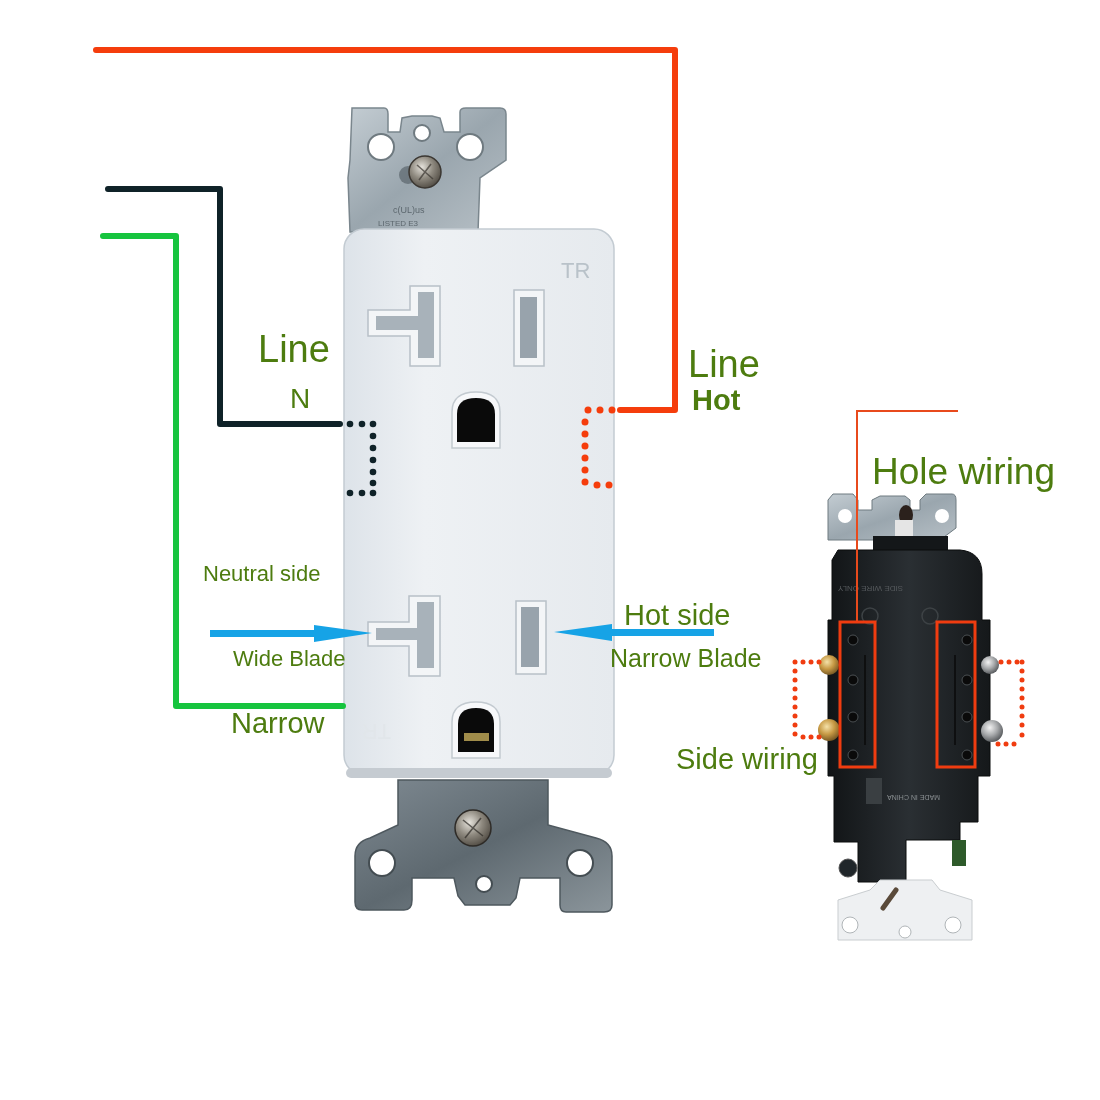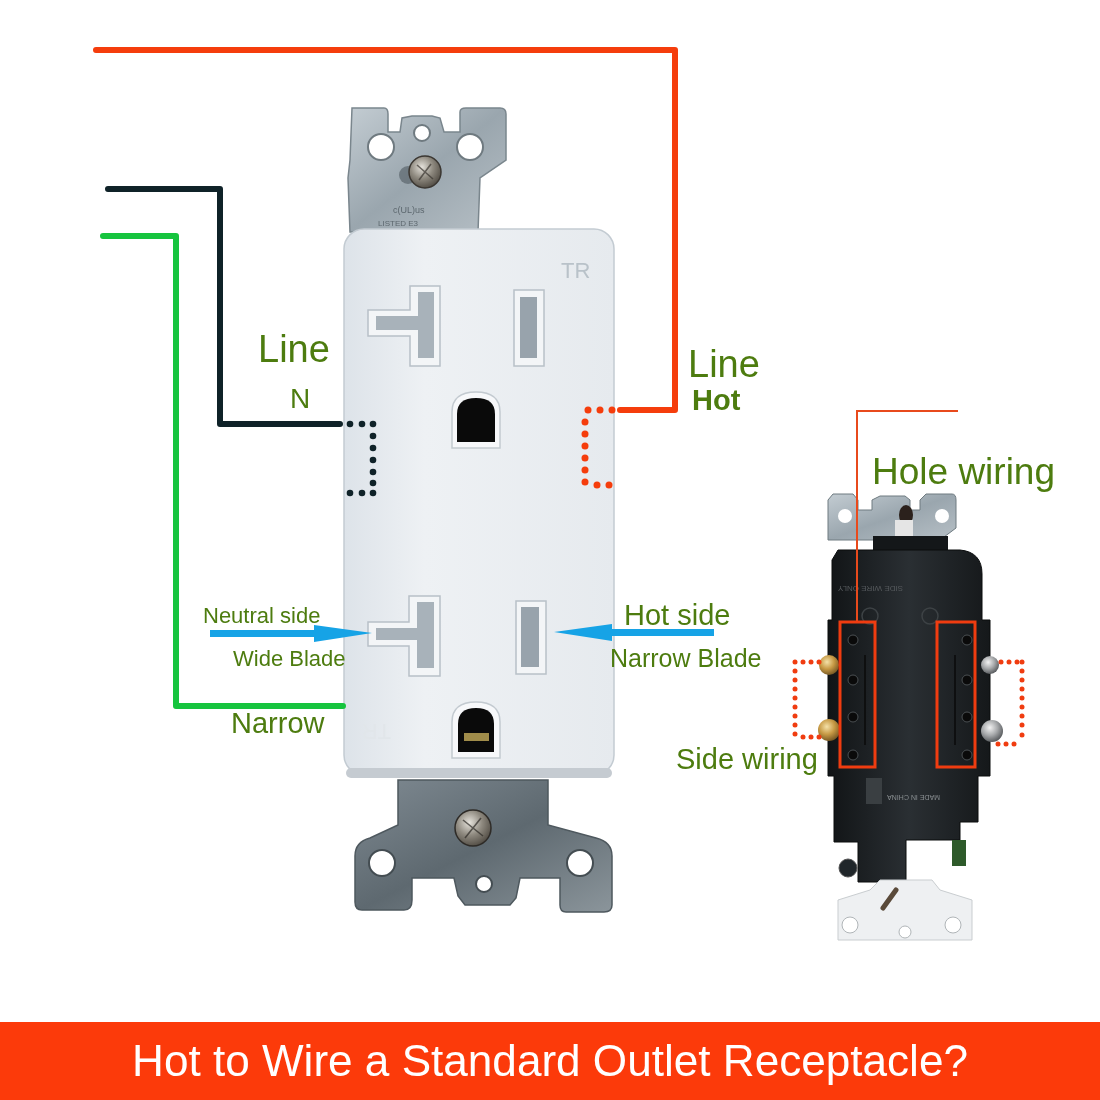--- a/index.html
+++ b/index.html
@@ -223,25 +223,22 @@
         <circle cx="1006" cy="744" r="2.5"></circle>
         <circle cx="998" cy="744" r="2.5"></circle>
     </g>
   </svg>
 
   
   <div class="lbl" style="left:258px; top:330px; font-size:38px;">Line</div>
   <div class="lbl" style="left:290px; top:385px; font-size:28px;">N</div>
   <div class="lbl" style="left:688px; top:345px; font-size:38px;">Line</div>
   <div class="lbl" style="left:692px; top:386px; font-size:29px;font-weight:bold;">Hot</div>
-  <div class="lbl" style="left:203px; top:605px; font-size:22px;">Neutral side</div>
+  <div class="lbl" style="left:203px; top:563px; font-size:22px;">Neutral side</div>
   <div class="lbl" style="left:213px; top:648px; font-size:22px;margin-left:20px;">Wide Blade</div>
   <div class="lbl" style="left:624px; top:591px; font-size:29px;margin-top:10px;">Hot side</div>
   <div class="lbl" style="left:610px; top:646px; font-size:25px;">Narrow Blade</div>
   <div class="lbl" style="left:231px; top:709px; font-size:29px;">Narrow</div>
   <div class="lbl" style="left:872px; top:421px; font-size:37px;margin-top:32px;">Hole wiring</div>
   <div class="lbl" style="left:676px; top:745px; font-size:29px;">Side wiring</div>
 
   
-  <div class="banner">
-    <div class="banner-text">Hot to Wire a Standard Outlet Receptacle?</div>
-  </div>
 </div>
 
 </body></html>

